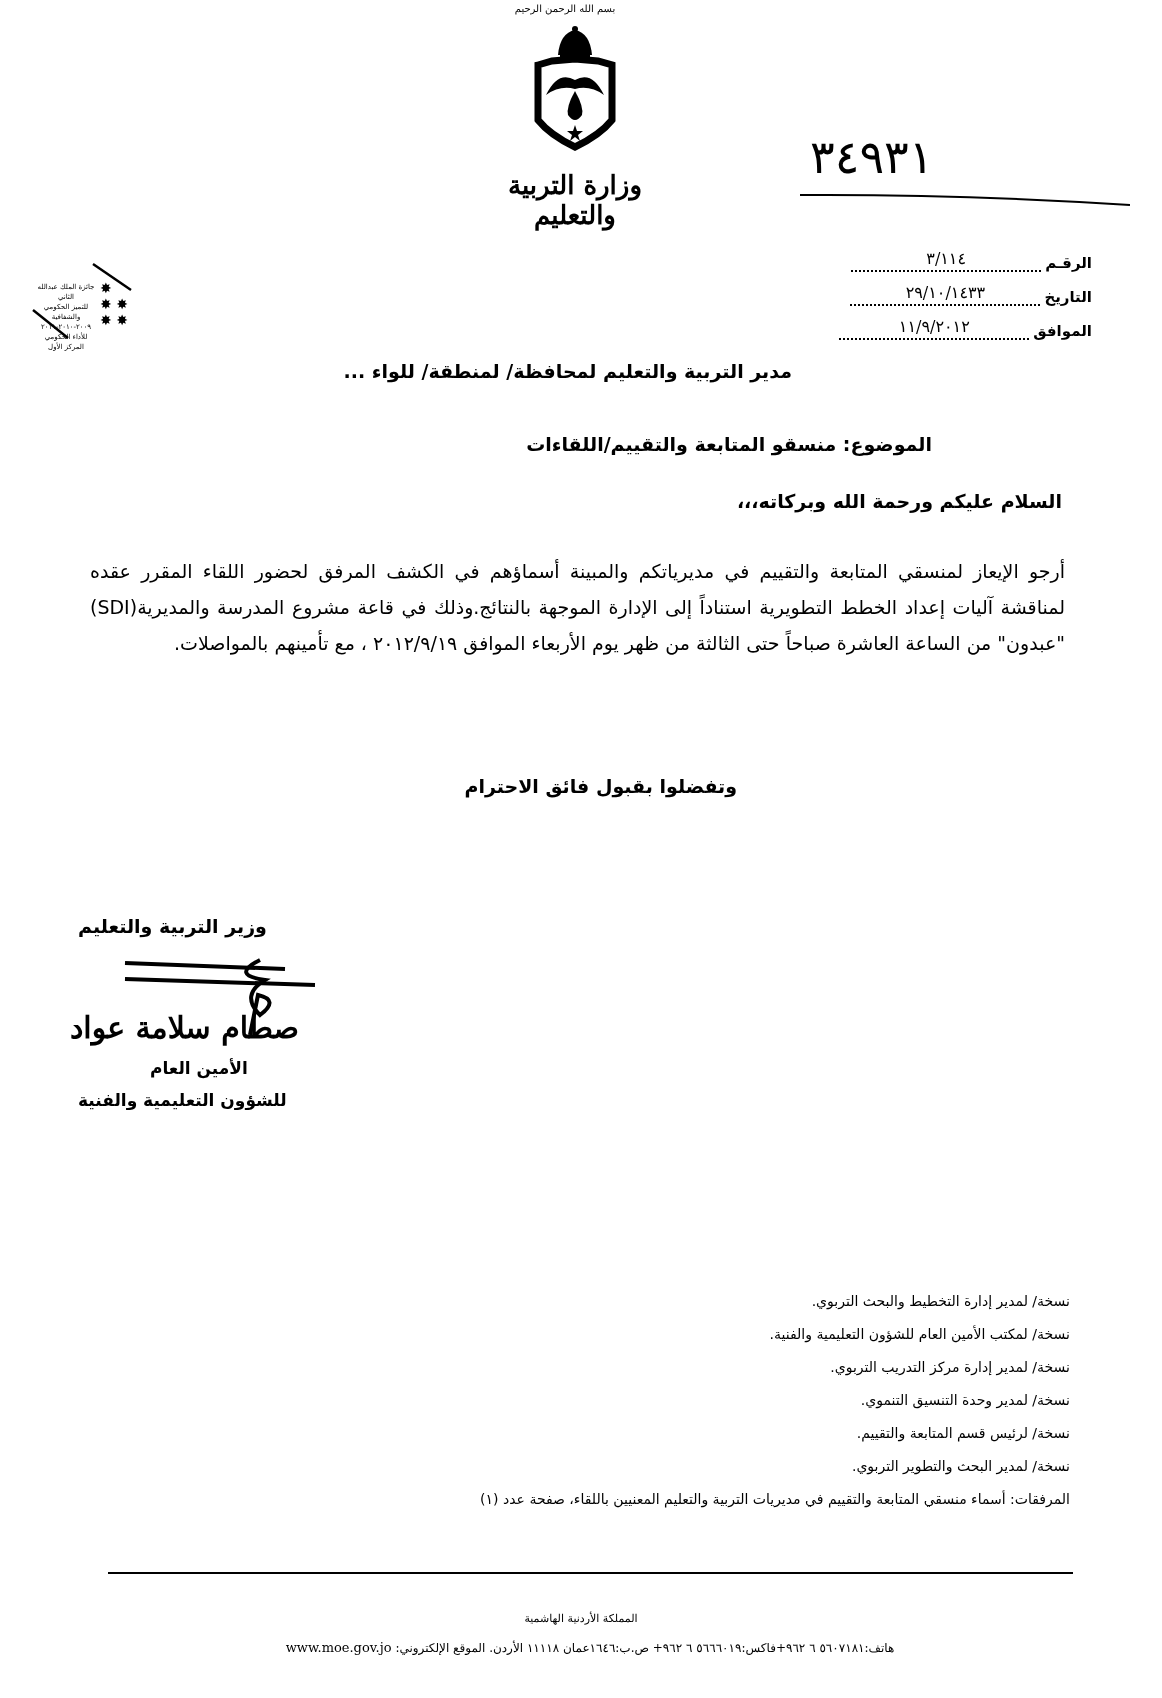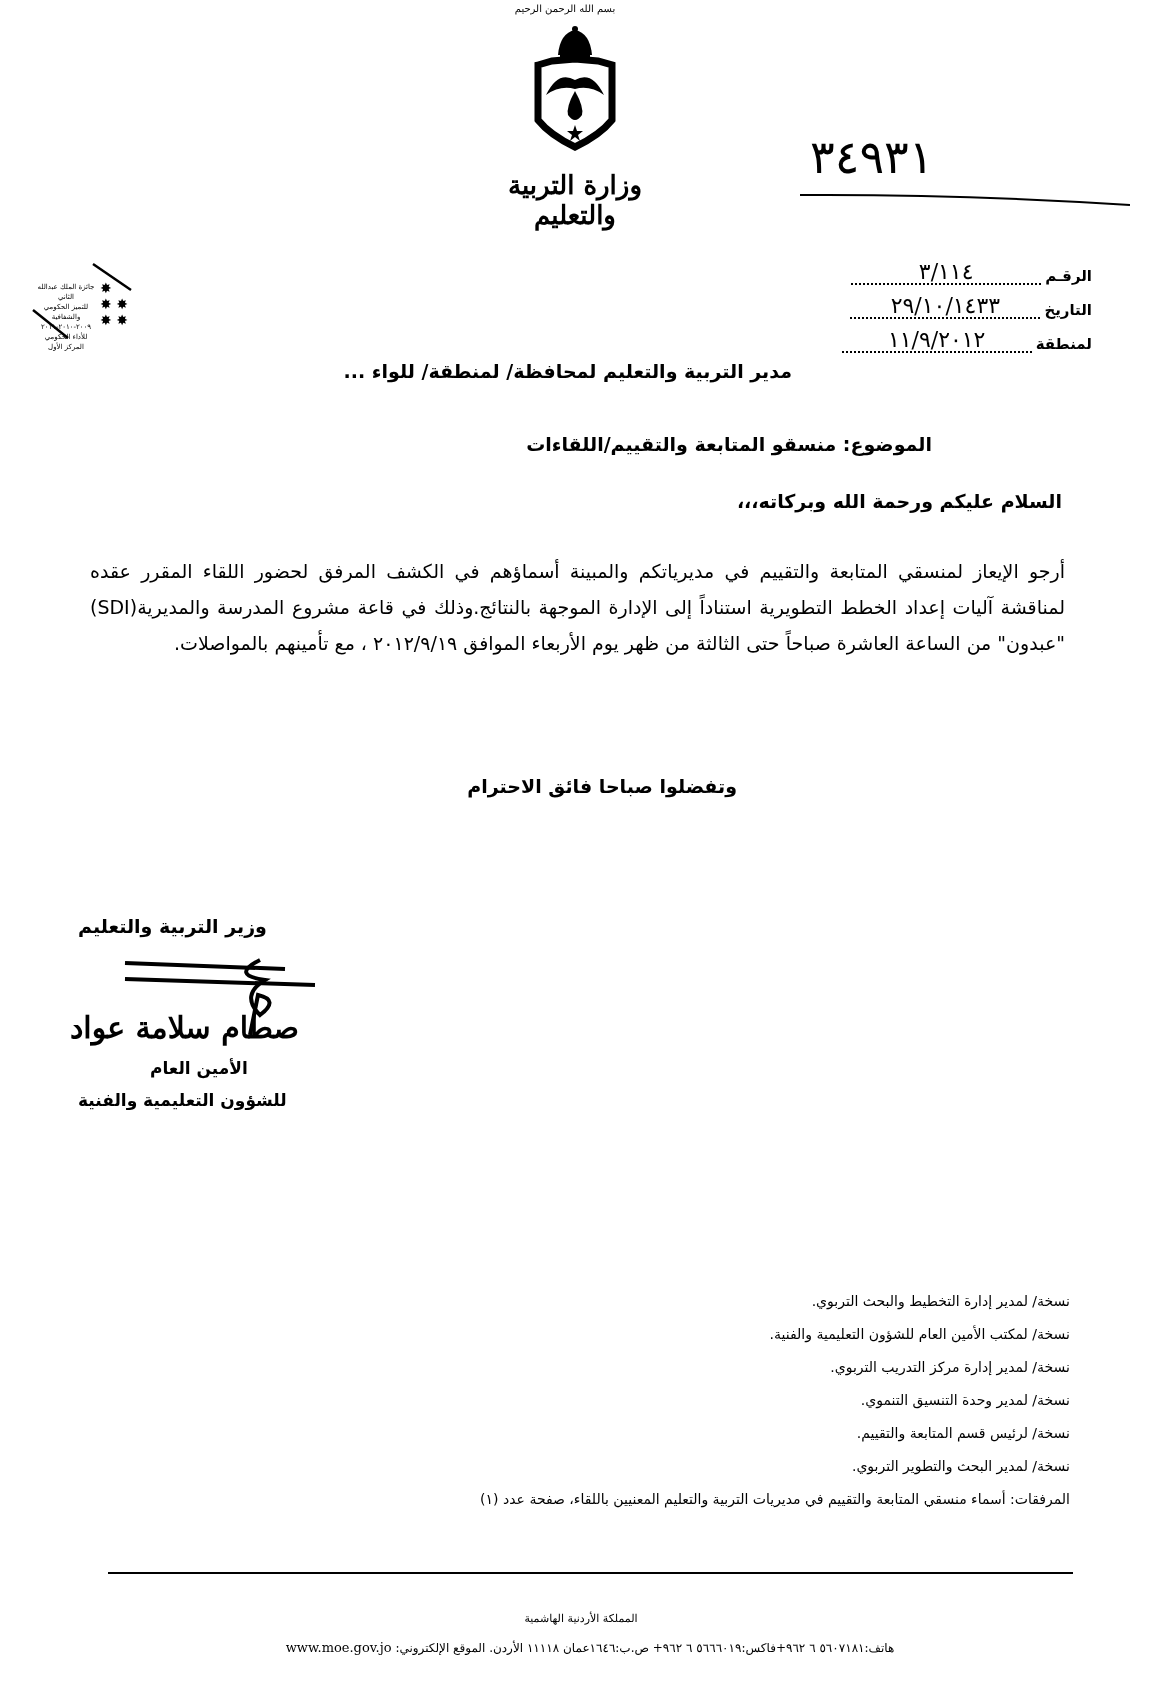--- a/index.html
+++ b/index.html
@@ -14,21 +14,21 @@
   #basmala { left: 500px; top: 3px; width: 130px; text-align: center; font-size: 10px; font-family: "DejaVu Serif", serif; }
   #emblem { left: 530px; top: 25px; width: 90px; height: 130px; }
   #ministry-name { left: 470px; top: 170px; width: 210px; text-align: center; font-size: 26px; font-family: "DejaVu Serif", serif; font-weight: bold; }
 
   
   #reg-number { left: 810px; top: 130px; font-size: 46px; font-family: "DejaVu Serif", serif; letter-spacing: 4px; }
   #reg-line { left: 800px; top: 192px; width: 330px; height: 14px; }
 
   
   .ref-row { right: 70px; font-size: 15px; font-weight: bold; display: flex; align-items: flex-end; gap: 4px; }
-  .ref-row .dots { border-bottom: 2px dotted #000; min-width: 190px; text-align: center; font-family: "DejaVu Serif", serif; font-size: 22px; font-weight: normal; line-height: 22px; margin-top: 13px; }
+  .ref-row .dots { border-bottom: 2px dotted #000; min-width: 190px; text-align: center; font-family: "DejaVu Serif", serif; font-size: 16px; font-weight: normal; line-height: 22px; }
   #ref-number { top: 248px; }
   #ref-hijri { top: 282px; }
   #ref-gregorian { top: 316px; }
 
   
   #stamp { left: 28px; top: 262px; width: 110px; height: 80px; }
   .stamp-text { font-size: 7px; line-height: 10px; }
 
   
   #addressee { right: 370px; top: 360px; font-size: 19px; font-weight: bold; }
@@ -83,21 +83,21 @@
 
 <div id="ref-number" class="abs rtl ref-row">
   <span>الرقـم</span>
   <span class="dots">٣/١١٤</span>
 </div>
 <div id="ref-hijri" class="abs rtl ref-row">
   <span>التاريخ</span>
   <span class="dots">٢٩/١٠/١٤٣٣</span>
 </div>
 <div id="ref-gregorian" class="abs rtl ref-row">
-  <span>لمنطقة</span>
+  <span>الموافق</span>
   <span class="dots">١١/٩/٢٠١٢</span>
 </div>
 
 <div id="stamp" class="abs">
   <svg class="abs" style="left:0;top:0;" width="110" height="80">
     <line x1="65" y1="2" x2="103" y2="28" stroke="#000" stroke-width="2.5"></line>
     <line x1="5" y1="48" x2="40" y2="76" stroke="#000" stroke-width="2.5"></line>
   </svg>
   <div class="abs" style="left:72px;top:18px;font-size:14px;line-height:16px;">✸<br>✸ ✸<br>✸ ✸</div>
   <div class="abs rtl stamp-text" style="right:42px;top:20px;width:60px;text-align:center;">
@@ -106,21 +106,21 @@
     <div>٢٠٠٩-٢٠١٠-٢٠١١</div>
     <div>للأداء الحكومي</div>
     <div>المركز الأول</div>
   </div>
 </div>
 
 <div id="addressee" class="abs rtl">مدير التربية والتعليم لمحافظة/ لمنطقة/ للواء ...</div>
 <div id="subject" class="abs rtl">الموضوع: منسقو المتابعة والتقييم/اللقاءات</div>
 <div id="greeting" class="abs rtl">السلام عليكم ورحمة الله وبركاته،،،</div>
 <div id="body-text" class="abs rtl">أرجو الإيعاز لمنسقي المتابعة والتقييم في مديرياتكم والمبينة أسماؤهم في الكشف المرفق لحضور اللقاء المقرر عقده لمناقشة آليات إعداد الخطط التطويرية استناداً إلى الإدارة الموجهة بالنتائج.وذلك في قاعة مشروع المدرسة والمديرية(SDI) "عبدون" من الساعة العاشرة صباحاً حتى الثالثة من ظهر يوم الأربعاء الموافق ٢٠١٢/٩/١٩ ، مع تأمينهم بالمواصلات.</div>
-<div id="closing" class="abs rtl">وتفضلوا صباحا فائق الاحترام</div>
+<div id="closing" class="abs rtl">وتفضلوا بقبول فائق الاحترام</div>
 
 <div id="sig-title" class="abs rtl">وزير التربية والتعليم</div>
 <svg id="sig-mark" class="abs" viewBox="0 0 235 85">
   <line x1="35" y1="8" x2="195" y2="14" stroke="#000" stroke-width="4"></line>
   <line x1="35" y1="24" x2="225" y2="30" stroke="#000" stroke-width="4"></line>
   <path d="M170 5 Q140 20 175 25 Q150 40 170 60 Q190 45 168 40 L160 80" stroke="#000" stroke-width="4" fill="none"></path>
 </svg>
 <div id="sig-name" class="abs rtl">صطام سلامة عواد</div>
 <div id="sig-position1" class="abs rtl">الأمين العام</div>
 <div id="sig-position2" class="abs rtl">للشؤون التعليمية والفنية</div>

